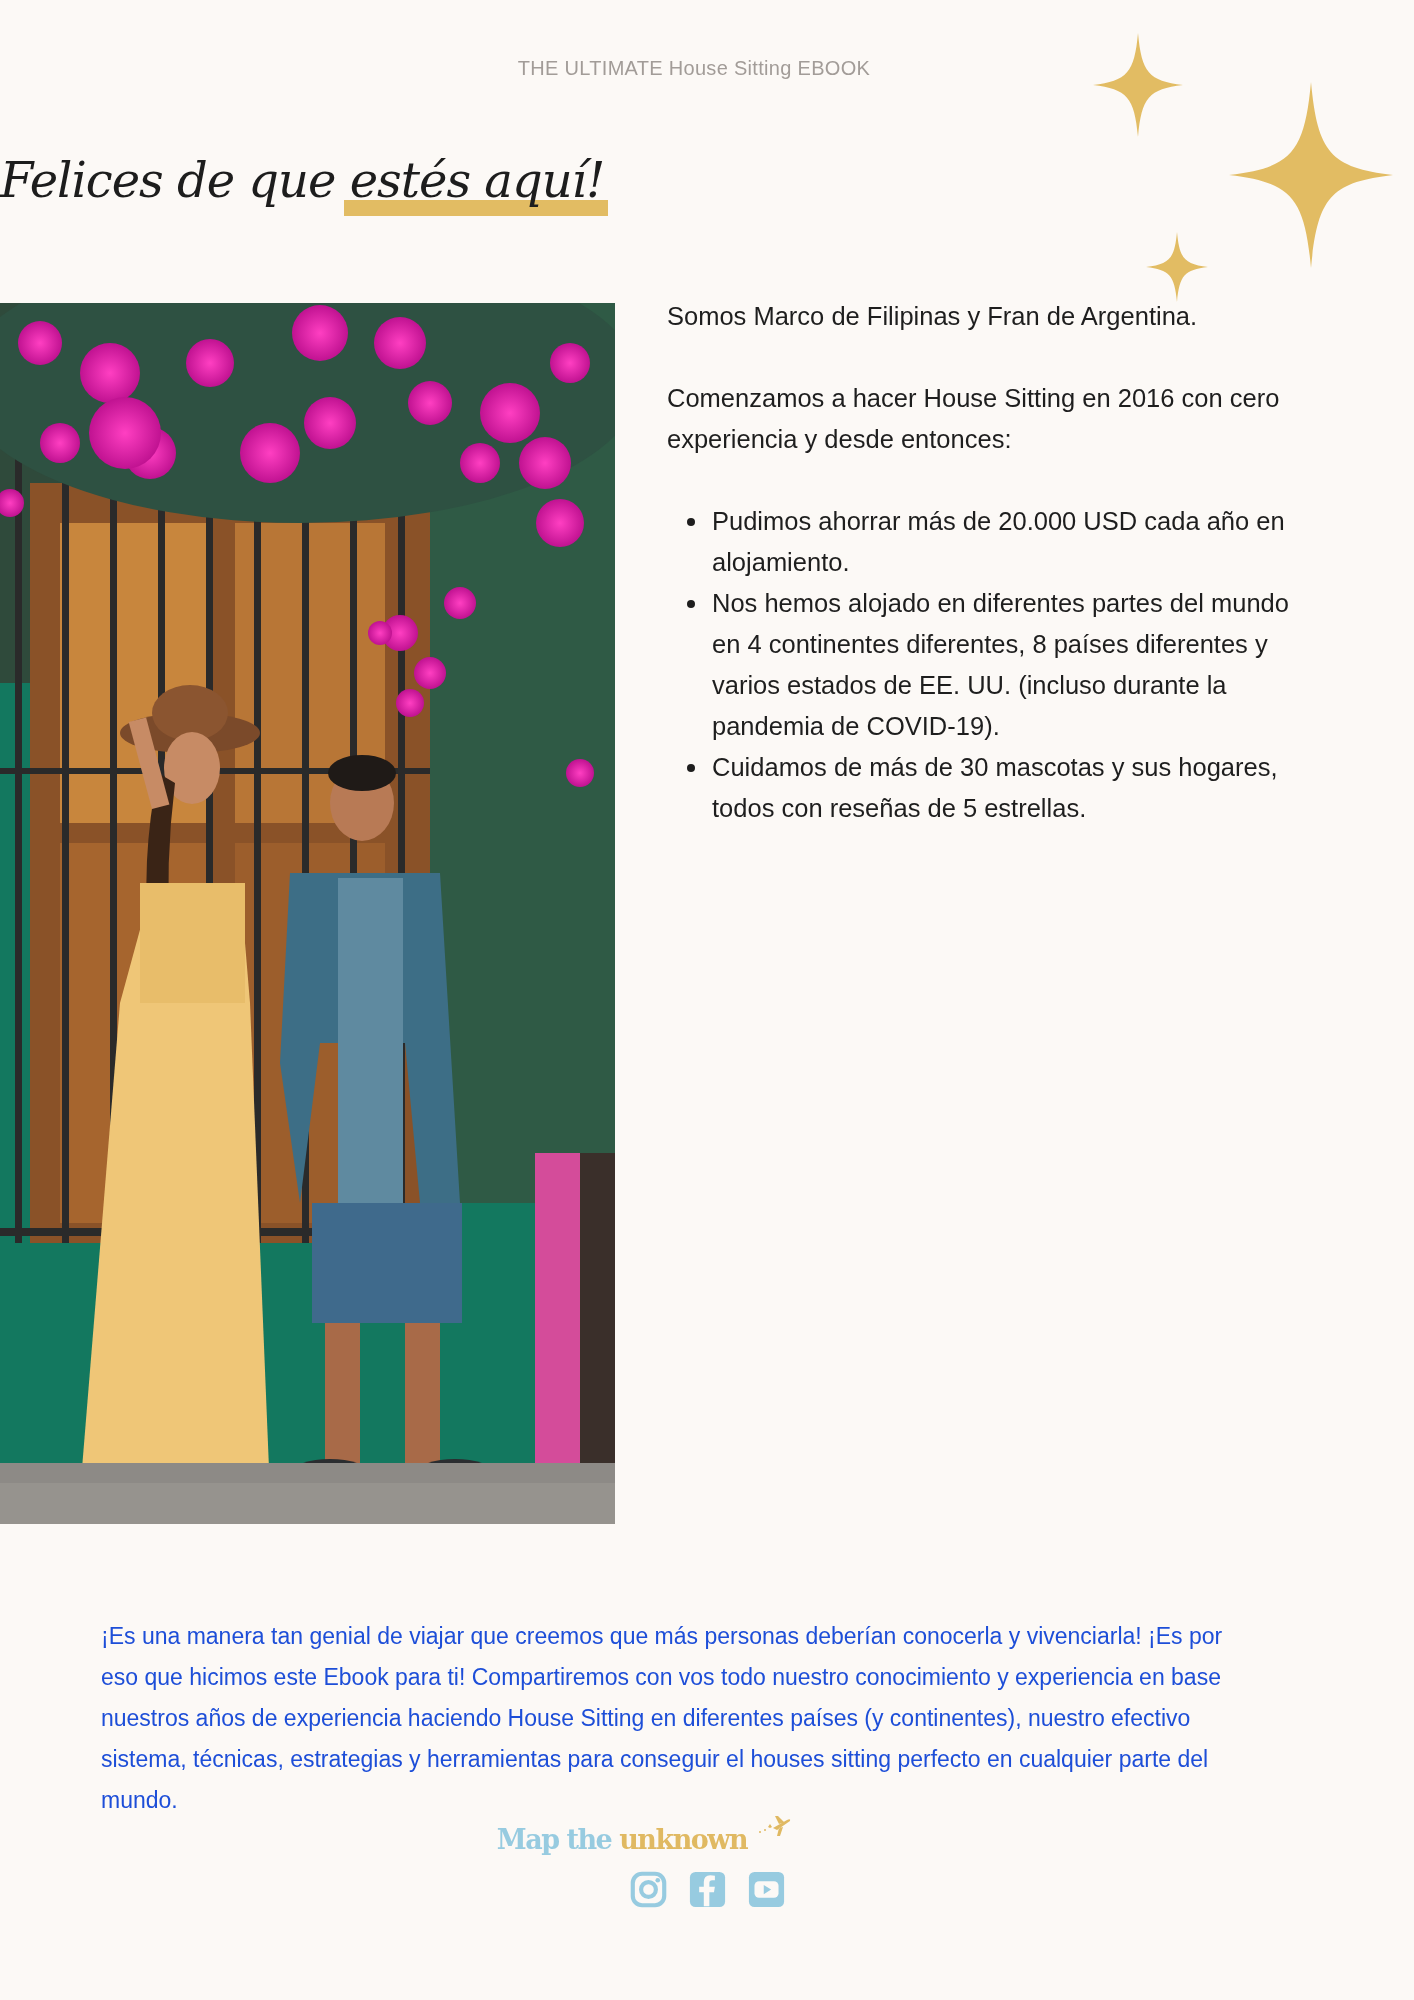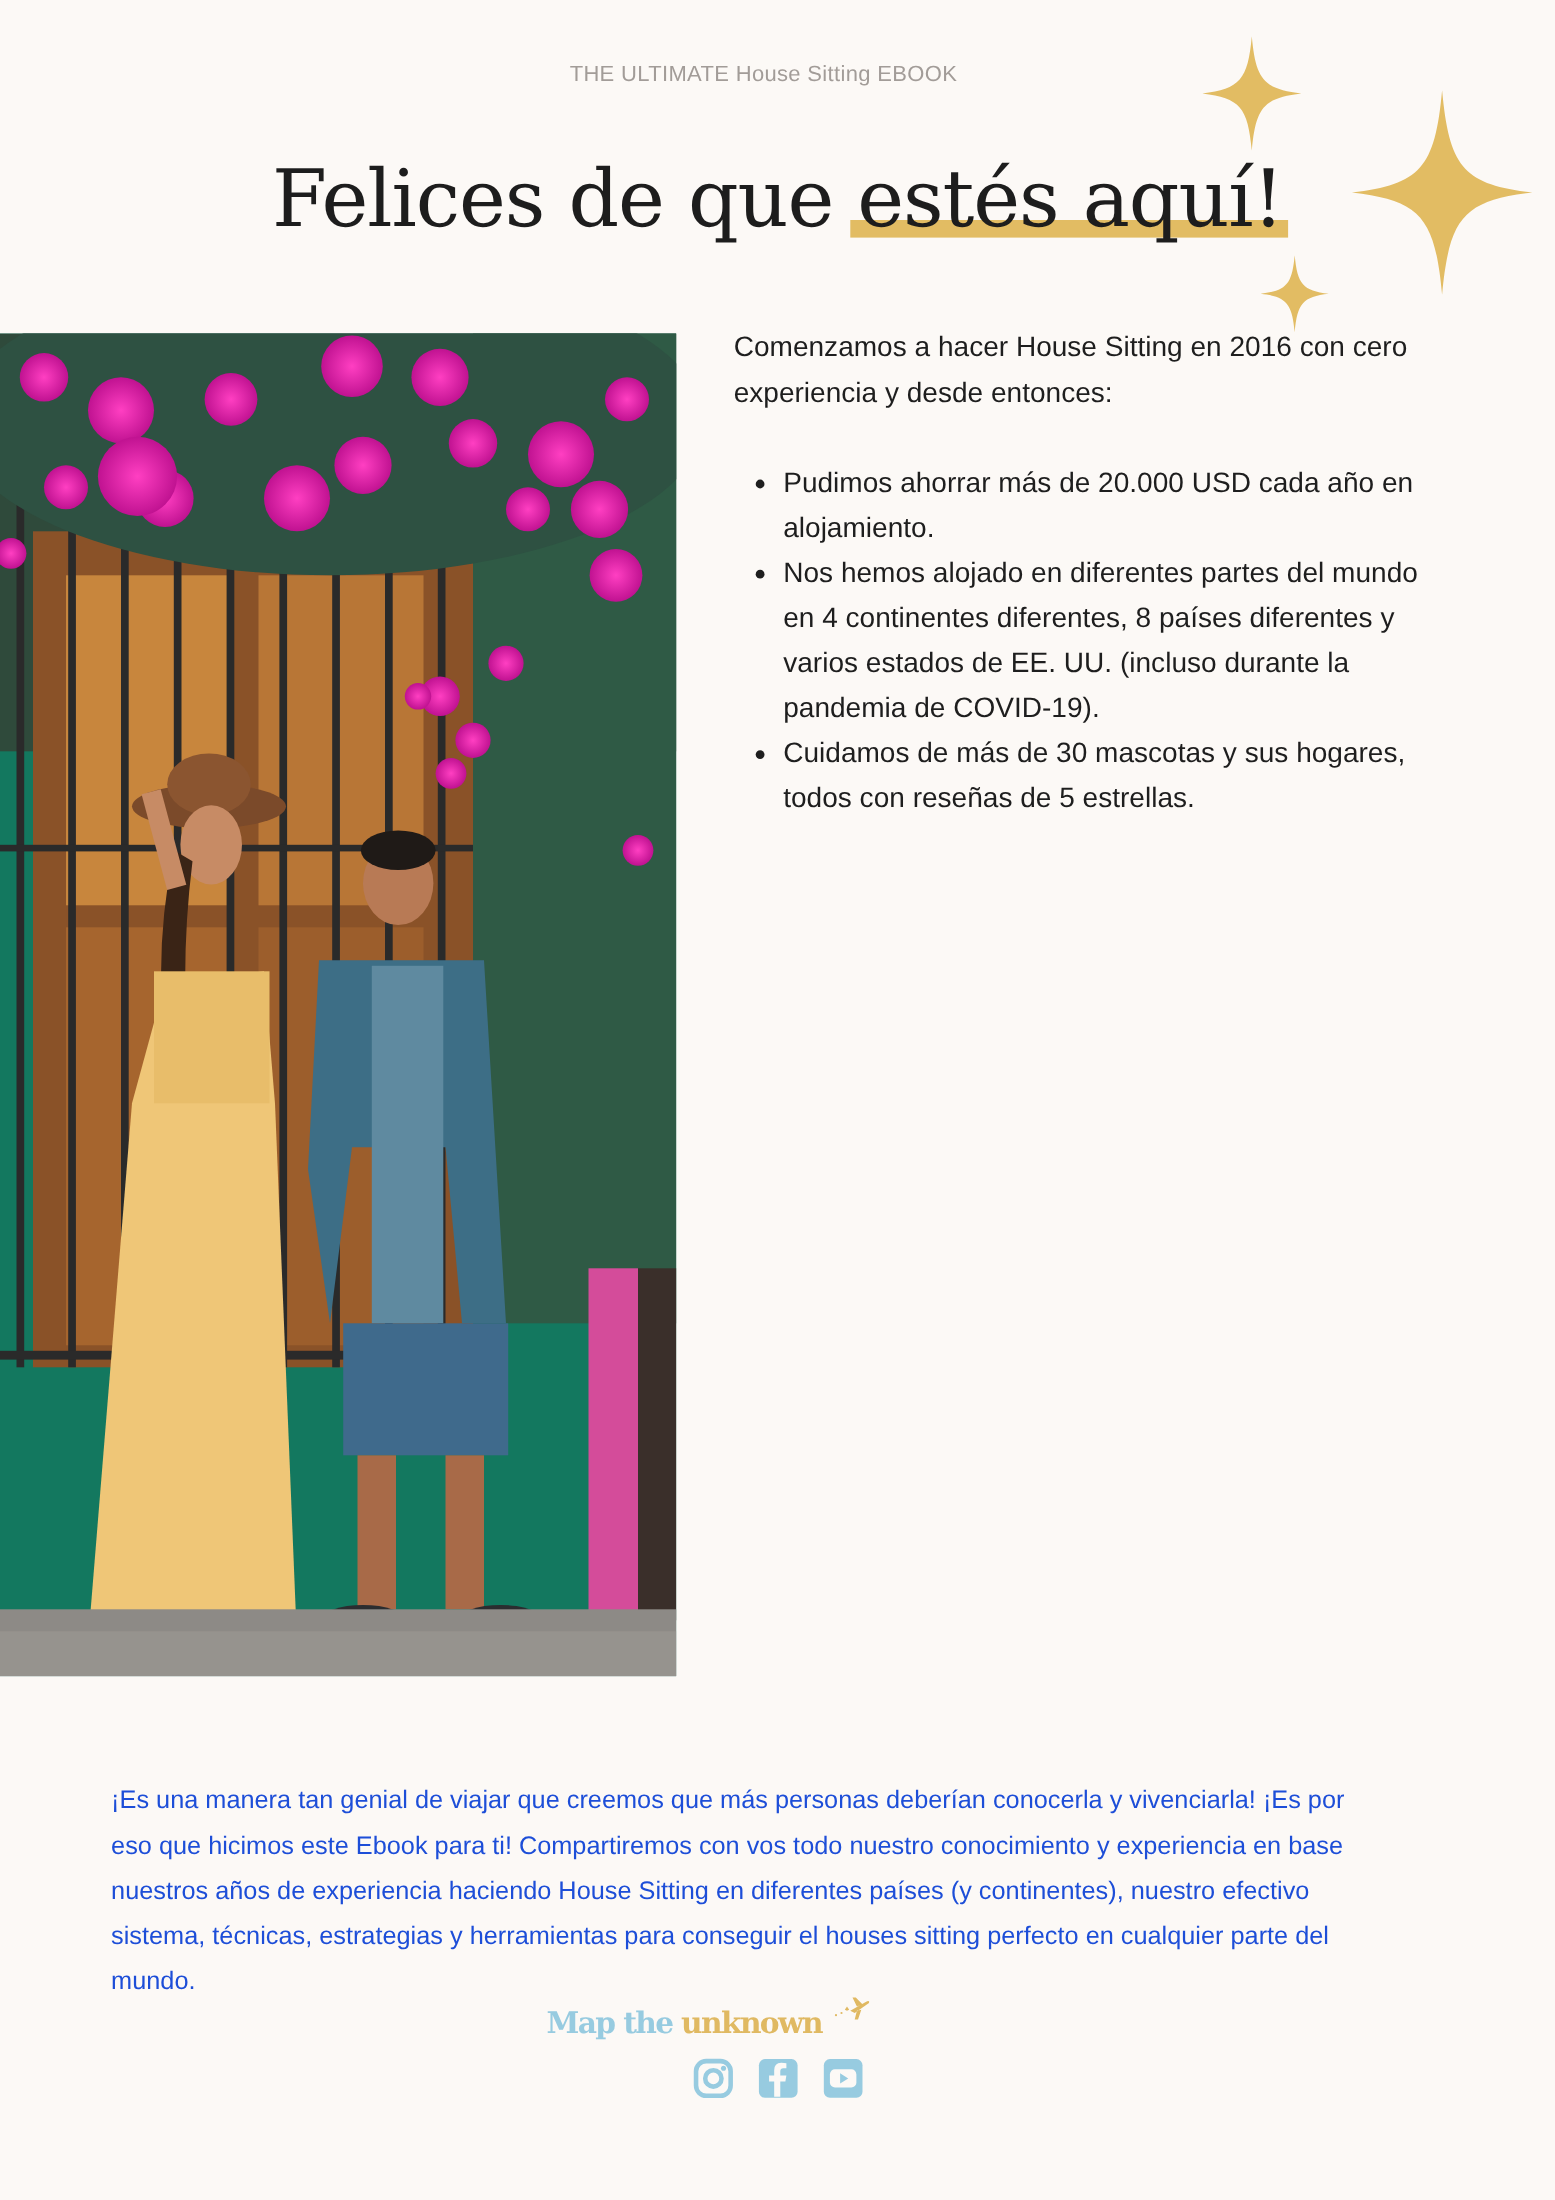--- a/index.html
+++ b/index.html
@@ -1,18 +1,18 @@
 <!DOCTYPE html>
 <html><head>
 <meta charset="utf-8">
 <style>
   html,body{margin:0;padding:0;}
   body{width:1414px;height:2000px;background:#fcf9f6;position:relative;overflow:hidden;font-family:"Liberation Sans","DejaVu Sans",sans-serif;color:#1c1c1c;}
   .header-label{position:absolute;left:0;width:1388px;top:57px;text-align:center;font-size:20px;color:#a29c98;letter-spacing:0.3px;}
-  .title{position:absolute;left:0;width:1414px;top:132px;text-align:center;font-family:"DejaVu Serif","Liberation Serif",serif;font-size:72px;line-height:96px;color:#1d1d1d;letter-spacing:-1px;}
+  .title{position:absolute;left:0;width:1414px;top:132px;font-family:"DejaVu Serif","Liberation Serif",serif;font-size:48px;line-height:96px;color:#1d1d1d;letter-spacing:-1px;font-style:italic;}
   .title .hl{position:relative;display:inline-block;}
   .title .hl::before{content:"";position:absolute;left:-6px;right:-4px;top:68px;height:16px;background:#e2bc63;z-index:-1;}
   .title .plain{position:relative;}
   .sparkle{position:absolute;}
   .photo{position:absolute;left:0;top:303px;width:615px;height:1221px;overflow:hidden;}
   .right-text{position:absolute;left:667px;top:296px;width:640px;font-size:25.5px;line-height:41px;color:#1e1e1e;}
   .right-text p{margin:0 0 41px 0;}
   .right-text ul{margin:0;padding:0;list-style:none;}
   .right-text li{position:relative;padding-left:45px;}
   .right-text li::before{content:"";position:absolute;left:20px;top:17px;width:8px;height:8px;border-radius:50%;background:#1e1e1e;}
@@ -126,20 +126,21 @@
       <rect x="405" y="1020" width="35" height="140" fill="#a86a48"></rect>
       <ellipse cx="330" cy="1170" rx="38" ry="14" fill="#2b2d30"></ellipse>
       <ellipse cx="455" cy="1170" rx="38" ry="14" fill="#2b2d30"></ellipse>
 
       <rect x="0" y="1160" width="615" height="61" fill="#8d8a86"></rect>
       <rect x="0" y="1180" width="615" height="41" fill="#9c9995" opacity="0.6"></rect>
     </svg>
   </div>
 
   <div class="right-text">
+    <p>Somos Marco de Filipinas y Fran de Argentina.</p>
     <p>Comenzamos a hacer House Sitting en 2016 con cero experiencia y desde entonces:</p>
     <ul>
       <li>Pudimos ahorrar más de 20.000 USD cada año en alojamiento.</li>
       <li>Nos hemos alojado en diferentes partes del mundo en 4 continentes diferentes, 8 países diferentes y varios estados de EE. UU. (incluso durante la pandemia de COVID-19).</li>
       <li>Cuidamos de más de 30 mascotas y sus hogares, todos con reseñas de 5 estrellas.</li>
     </ul>
   </div>
 
   <p class="bottom-text">¡Es una manera tan genial de viajar que creemos que más personas deberían conocerla y vivenciarla! ¡Es por eso que hicimos este Ebook para ti! Compartiremos con vos todo nuestro conocimiento y experiencia en base nuestros años de experiencia haciendo House Sitting en diferentes países (y continentes), nuestro efectivo sistema, técnicas, estrategias y herramientas para conseguir el houses sitting perfecto en cualquier parte del mundo.</p>
 

